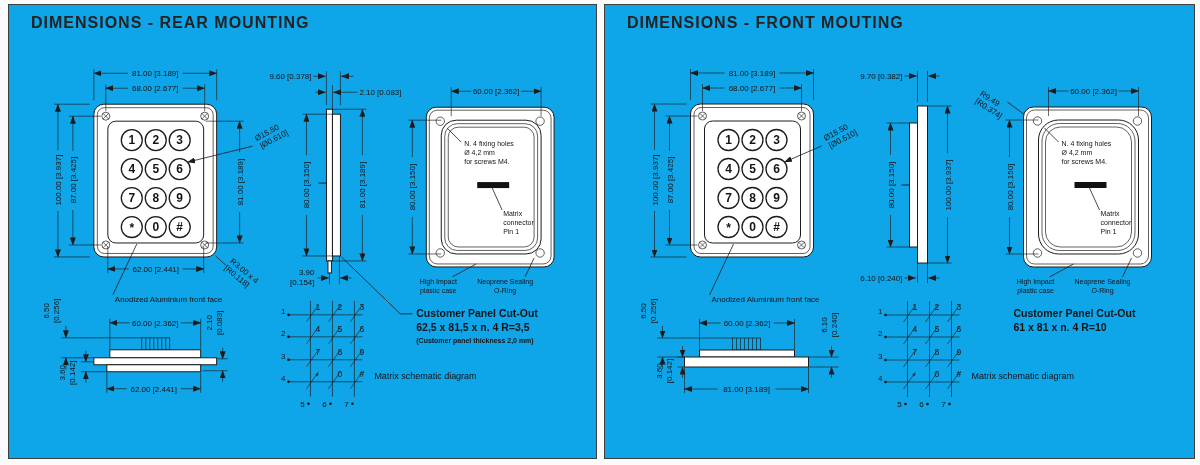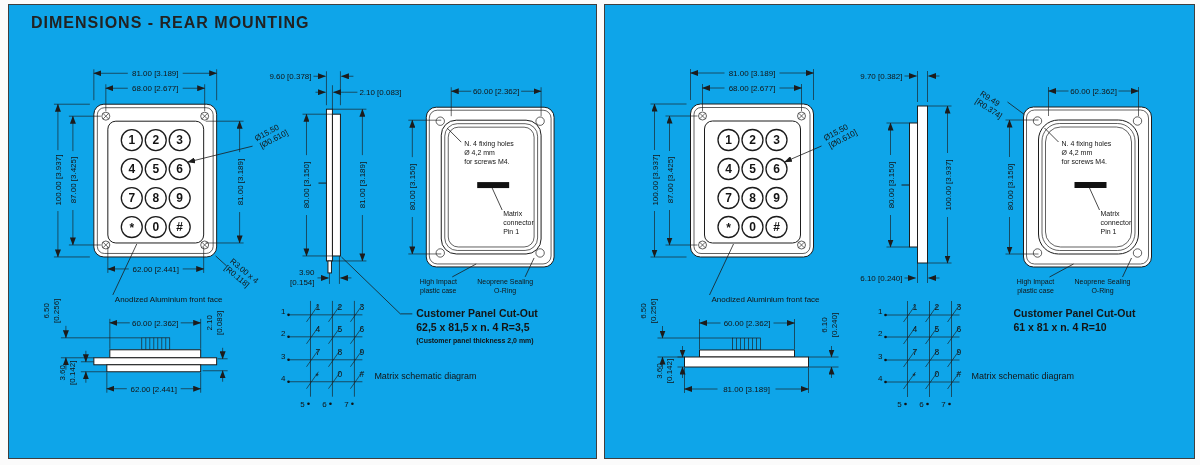--- a/index.html
+++ b/index.html
@@ -365,20 +365,21 @@
     </g>
 
     <g>
       <text class="b11" x="408" y="312">Customer Panel Cut-Out</text>
       <text class="b11" x="408" y="326">62,5 x 81,5 x n. 4  R=3,5</text>
       <text class="b7" x="408" y="338">(Customer panel thickness 2,0 mm)</text>
     </g>
   </svg>
 </div>
     <div class="panel">
+  <div class="panel-title">DIMENSIONS - FRONT MOUTING</div>
   <svg class="draw" viewBox="0 0 588 453">
     <defs>
       <marker id="ah1" markerWidth="8" markerHeight="6" refX="7.5" refY="3" orient="auto" markerUnits="userSpaceOnUse">
         <path d="M0,0 L8,3 L0,6 Z" fill="#1c1c1c"></path>
       </marker>
     </defs>
 
     <g>
       <rect class="s1" x="85" y="99" width="123" height="153" rx="10"></rect>
       <rect class="s1 thin" x="88.5" y="102.5" width="116" height="146" rx="7"></rect>

